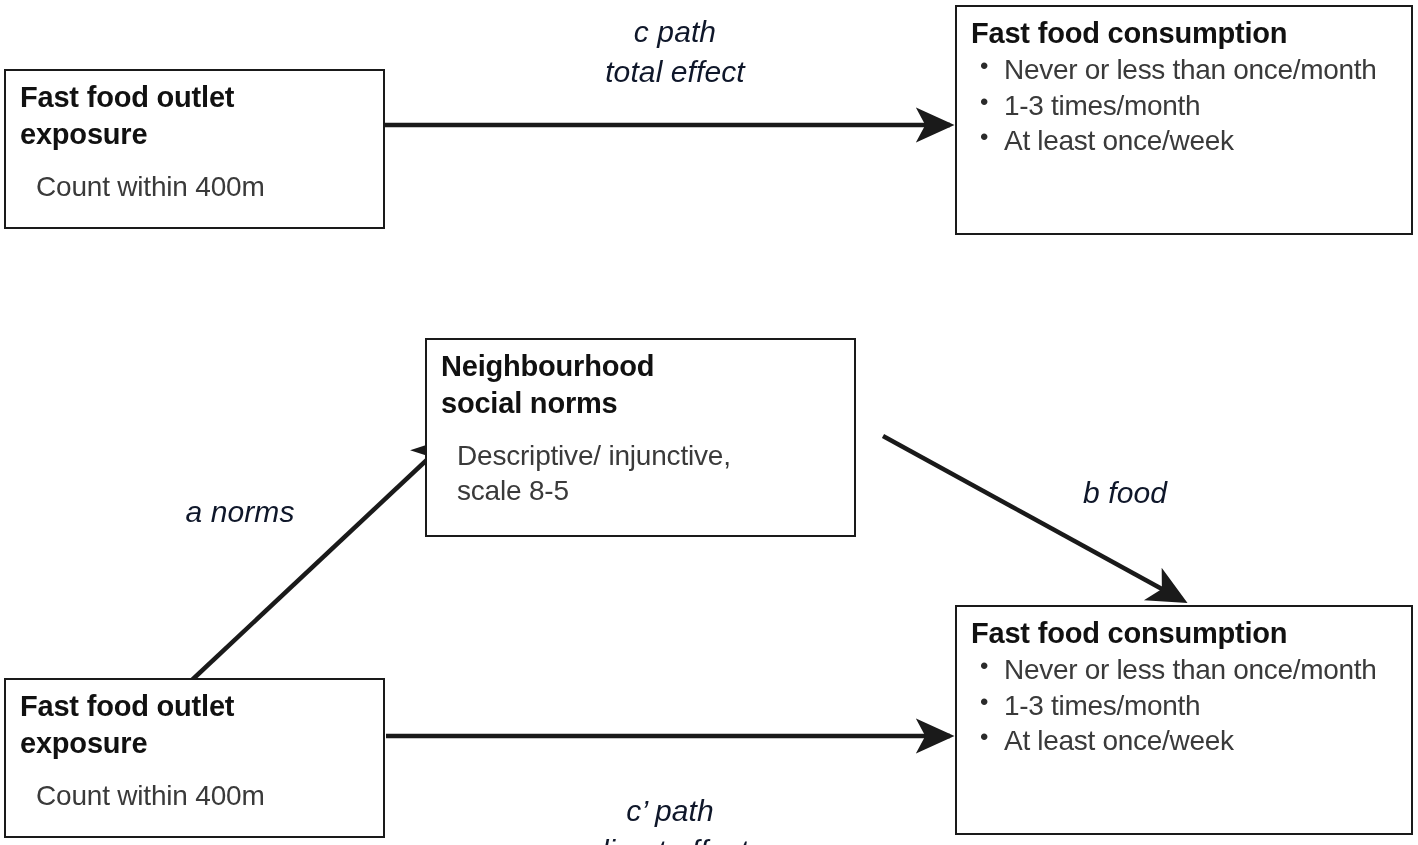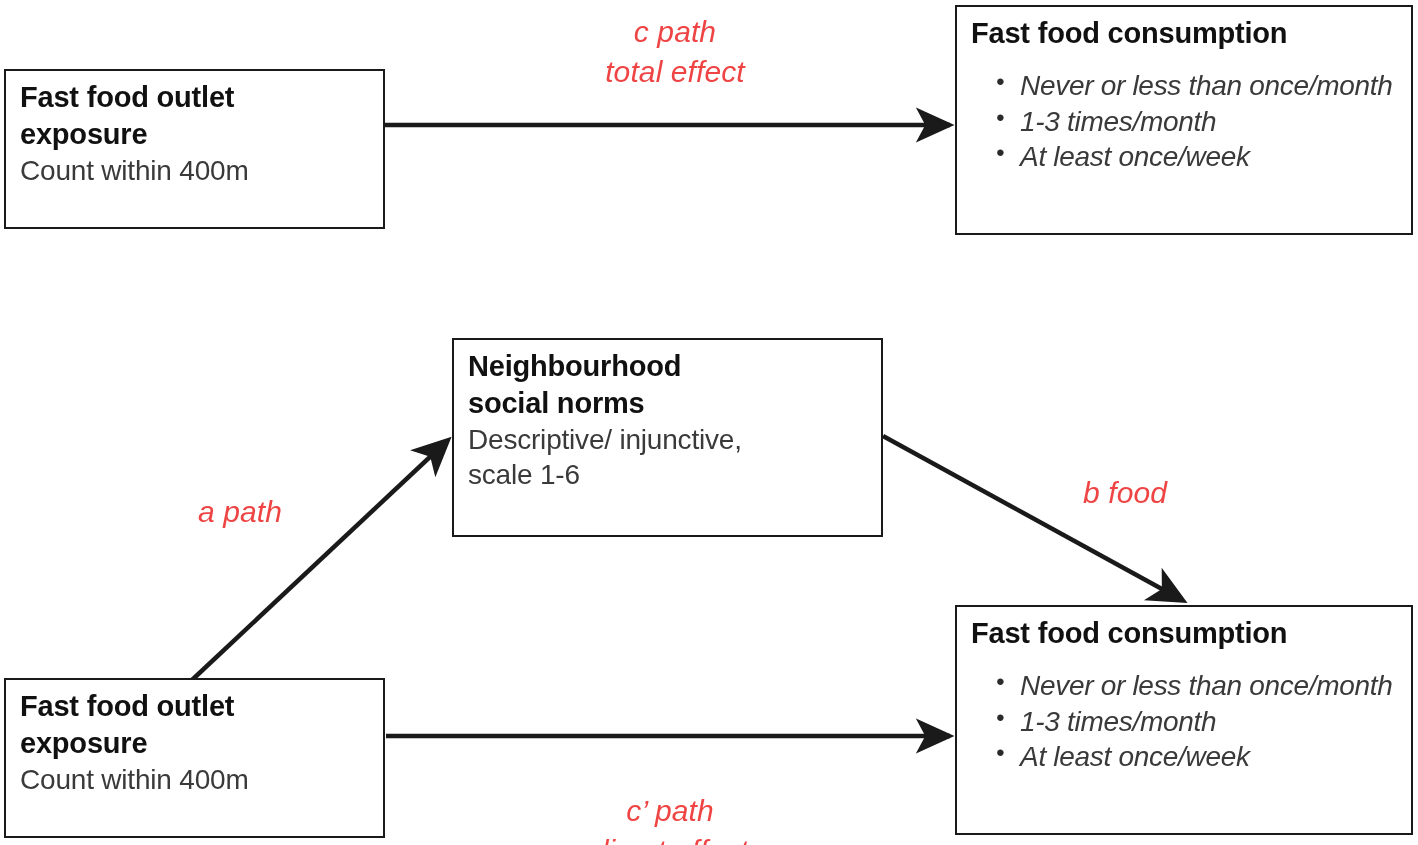--- a/index.html
+++ b/index.html
@@ -41,28 +41,27 @@
     color: #111111;
     margin: 0;
     white-space: pre-line;
   }
   .node-sub {
     font-weight: normal;
     font-size: 28px;
     line-height: 1.28;
     letter-spacing: -0.2px;
     color: #3a3a3a;
-    margin: 0;
+    margin: 16px;
     white-space: pre-line;
   }
   .bullet-list {
     list-style: none;
-    margin: 16px;
+    margin: 0;
     padding: 0;
-    font-style: italic;
   }
   .bullet-list li {
     position: relative;
     padding-left: 33px;
     font-size: 28px;
     line-height: 1.28;
     letter-spacing: -0.3px;
     color: #3a3a3a;
   }
   .bullet-list li::before {
@@ -72,21 +71,21 @@
     top: -1px;
     font-size: 24px;
     color: #2a2a2a;
   }
   .path-label {
     position: absolute;
     font-style: italic;
     font-size: 30px;
     line-height: 1.32;
     letter-spacing: 0.1px;
-    color: #ef4444;
+    color: #0f172a;
     text-align: center;
     white-space: pre-line;
   }
 </style>
 </head>
 <body>
 
 <div id="diagram-root">
 
   <svg class="arrow-layer" viewBox="0 0 1418 845">
@@ -119,42 +118,42 @@
     <ul class="bullet-list">
       <li>Never or less than once/month</li>
       <li>1-3 times/month</li>
       <li>At least once/week</li>
     </ul>
   </div>
 
   <div class="path-label" style="left:560px; top:12px; width:230px;">c path
 total effect</div>
 
-  <div class="node-box" style="left:452px; top:338px; width:431px; height:199px;">
+  <div class="node-box" style="left:425px; top:338px; width:431px; height:199px;">
     <div class="node-title">Neighbourhood
 social norms</div>
     <div class="node-sub">Descriptive/ injunctive,
-scale 1-6</div>
+scale 8-5</div>
   </div>
 
   <div class="node-box" style="left:4px; top:678px; width:381px; height:160px;">
     <div class="node-title">Fast food outlet
 exposure</div>
     <div class="node-sub">Count within 400m</div>
   </div>
 
   <div class="node-box" style="left:955px; top:605px; width:458px; height:230px;">
     <div class="node-title">Fast food consumption</div>
     <ul class="bullet-list">
       <li>Never or less than once/month</li>
       <li>1-3 times/month</li>
       <li>At least once/week</li>
     </ul>
   </div>
 
-  <div class="path-label" style="left:135px; top:492px; width:210px;">a path</div>
+  <div class="path-label" style="left:135px; top:492px; width:210px;">a norms</div>
 
   <div class="path-label" style="left:1020px; top:473px; width:210px;">b food</div>
 
   <div class="path-label" style="left:555px; top:751px; width:230px;margin-top:40px;">c’ path
 direct effect</div>
 
 </div>
 
 </body></html>

